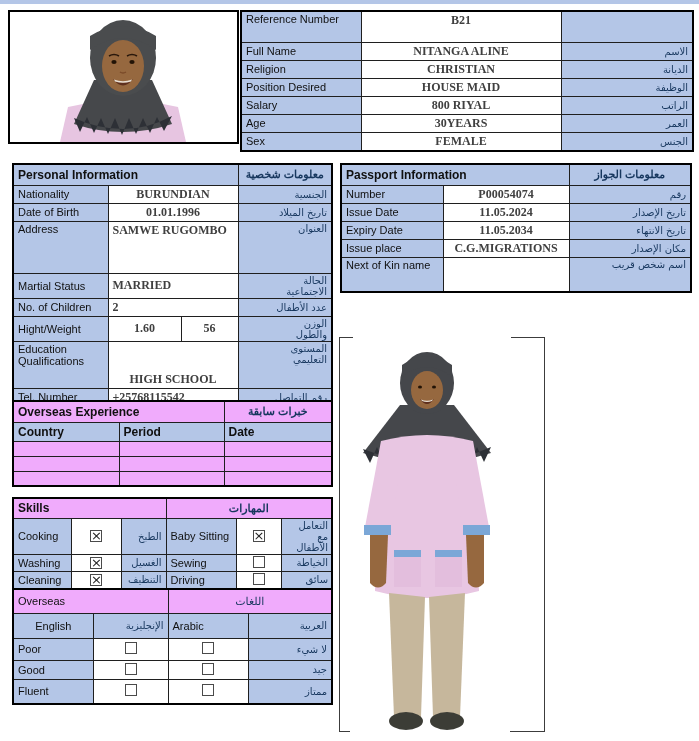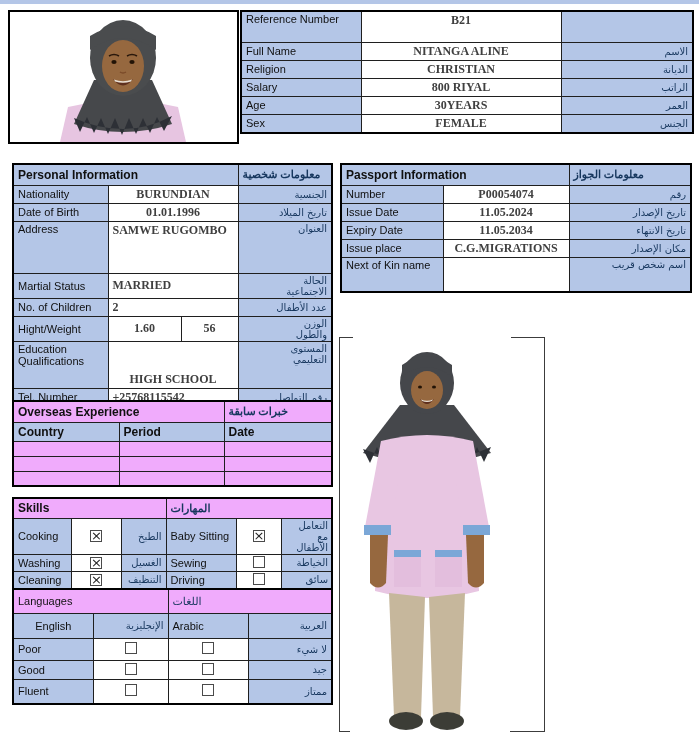--- a/index.html
+++ b/index.html
@@ -13,22 +13,22 @@
   td { border:1px solid #1f1f1f; padding:1px 4px; font-size:11px; overflow:hidden; vertical-align:middle; }
 
   .lbl { background:#b4c6e7; color:#101010; text-align:left; }
   .val { background:#fff; font-family:"Liberation Serif", serif; font-weight:bold;
          font-size:12px; text-align:center; color:#404040; }
   .val.left { text-align:left;margin-left:32px; }
   .ar  { background:#b4c6e7; color:#17375e; text-align:right; direction:rtl;
          font-family:"DejaVu Sans", sans-serif; font-size:10px;padding-left:32px; }
   .white { background:#f0abfc; }
   .hdr-en { font-weight:bold; font-size:12px; }
-  .hdr-ar { font-weight:bold; font-size:11px; color:#17375e; text-align:left; direction:rtl;
-            font-family:Liberation Serif, serif; }
+  .hdr-ar { font-weight:bold; font-size:11px; color:#17375e; text-align:center; direction:rtl;
+            font-family:Liberation Sans, sans-serif; }
   .v-top { vertical-align:top; }
   .v-bot { vertical-align:bottom; }
   .cbcell { background:#fff; text-align:center; }
   .cb { display:inline-block; width:12px; height:12px; border:1px solid #4a4a4a;
         background:#fff; font-size:13px; line-height:10px; text-align:center;
         color:#222; font-family:"DejaVu Sans", sans-serif; }
 
   .photo-box { position:absolute; left:8px; top:10px; width:231px; height:134px;
                border:2px solid #000; background:#fff; overflow:hidden; }
   .body-frame { position:absolute; left:339px; top:337px; width:206px; height:395px;
@@ -77,20 +77,25 @@
     <tr style="height:17px">
       <td class="lbl">Full Name</td>
       <td class="val">NITANGA ALINE</td>
       <td class="ar">الاسم</td>
     </tr>
     <tr style="height:17px">
       <td class="lbl">Religion</td>
       <td class="val">CHRISTIAN</td>
       <td class="ar">الديانة</td>
     </tr>
+    <tr style="height:16px">
+      <td class="lbl">Position Desired</td>
+      <td class="val">HOUSE MAID</td>
+      <td class="ar">الوظيفة</td>
+    </tr>
     <tr style="height:17px">
       <td class="lbl">Salary</td>
       <td class="val">800 RIYAL</td>
       <td class="ar">الراتب</td>
     </tr>
     <tr style="height:15px">
       <td class="lbl">Age</td>
       <td class="val">30YEARS</td>
       <td class="ar">العمر</td>
     </tr>
@@ -274,21 +279,21 @@
 
   <table style="left:12px; top:588px; width:319px;">
     <colgroup>
         <col style="width:80px">
         <col style="width:75px">
         <col style="width:80px">
         <col style="width:84px">
       </colgroup>
     <tbody>
         <tr style="height:24px">
-      <td class="white" colspan="2">Languages</td>
+      <td class="white" colspan="2">Overseas</td>
       <td class="white hdr-ar" colspan="2" style="font-weight:normal">اللغات</td>
     </tr>
     <tr style="height:25px">
       <td class="lbl" style="text-align:center">English</td>
       <td class="ar">الإنجليزية</td>
       <td class="lbl">Arabic</td>
       <td class="ar">العربية</td>
     </tr>
     <tr style="height:22px">
       <td class="lbl">Poor</td>

